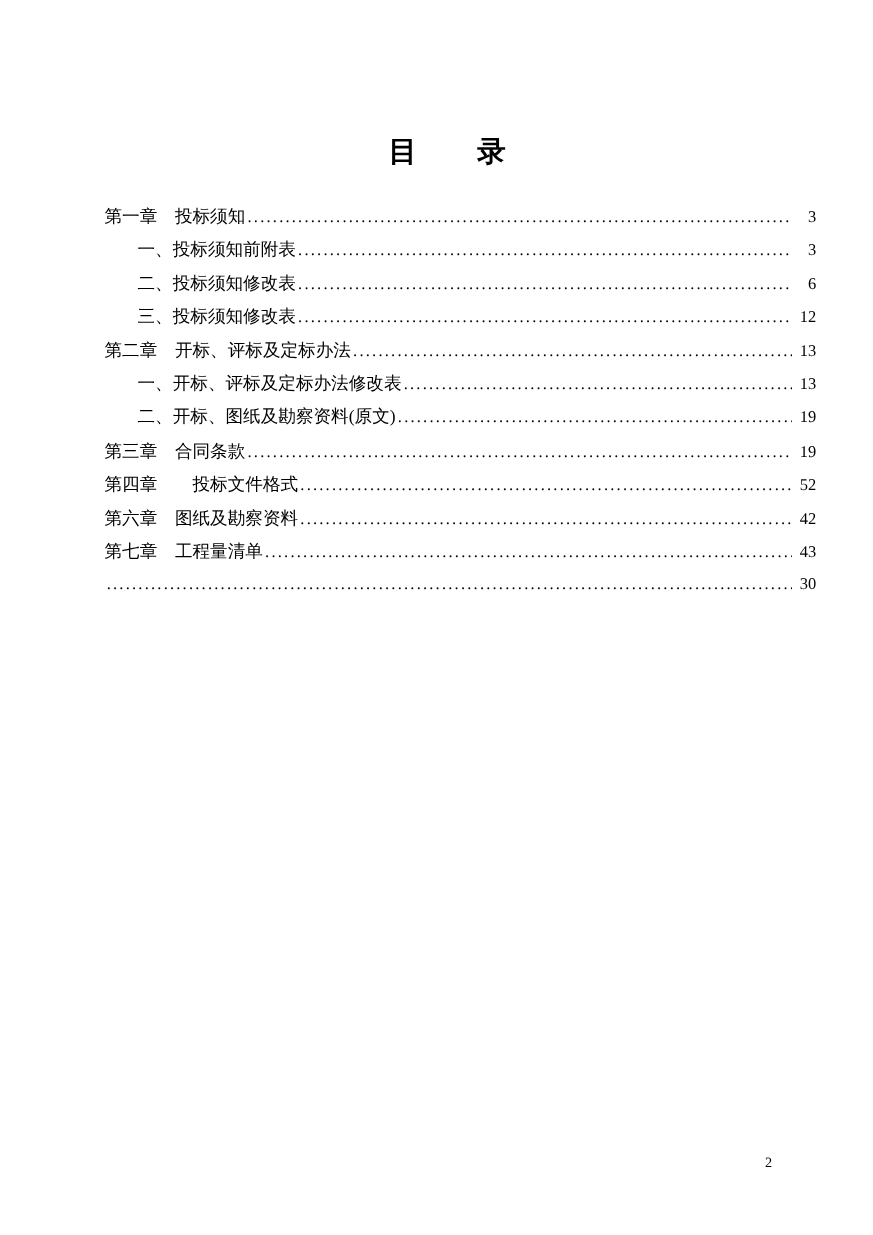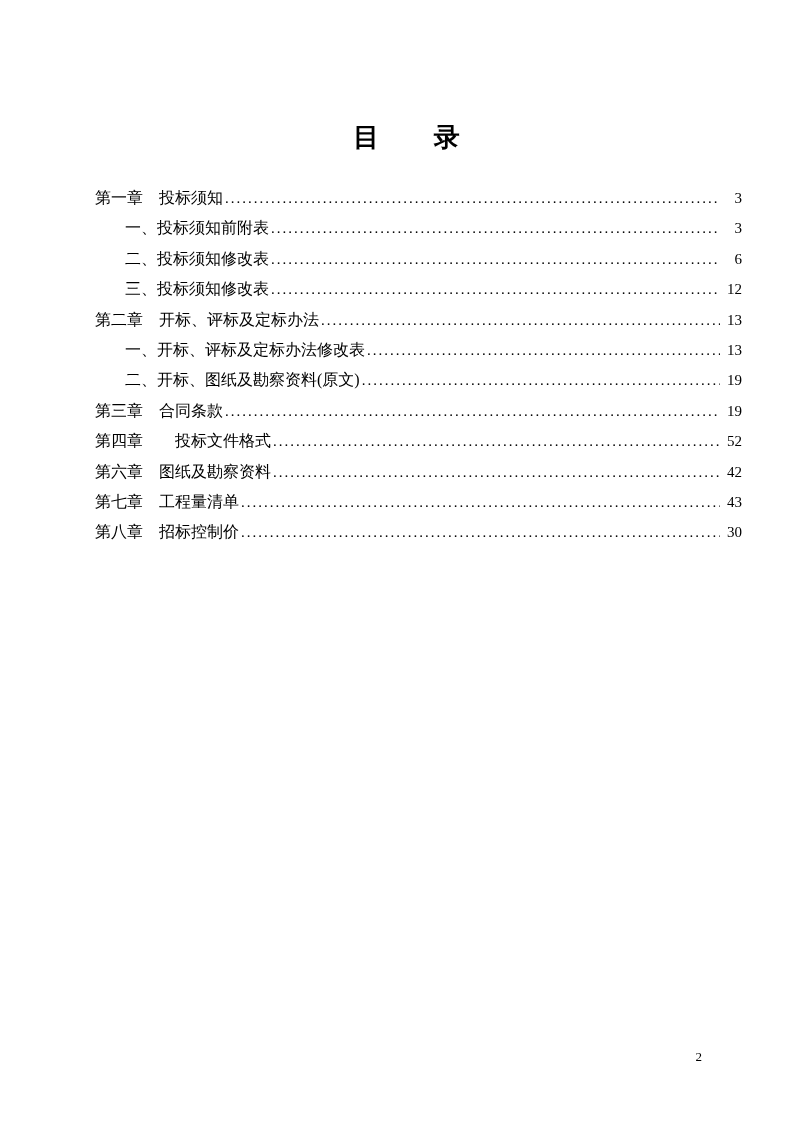--- a/index.html
+++ b/index.html
@@ -109,20 +109,19 @@
         <span class="toc-text">第六章 图纸及勘察资料 </span>
         <span class="toc-dots"></span>
         <span class="toc-page">42</span>
       </div>
       <div class="toc-line">
         <span class="toc-text">第七章 工程量清单 </span>
         <span class="toc-dots"></span>
         <span class="toc-page">43</span>
       </div>
       <div class="toc-line">
-        <span class="toc-text">第八章 招标控制价 </span>
         <span class="toc-dots"></span>
         <span class="toc-page">30</span>
       </div>
     </div>
 </div>
 
 <div class="page-number">2</div>
 
 </body></html>

